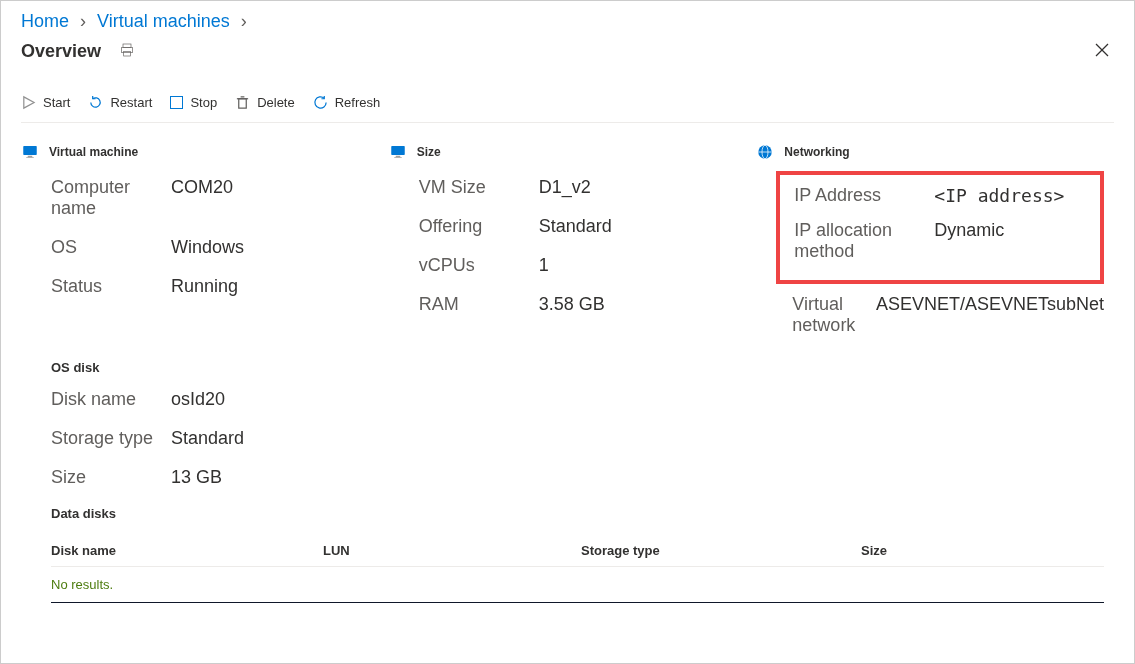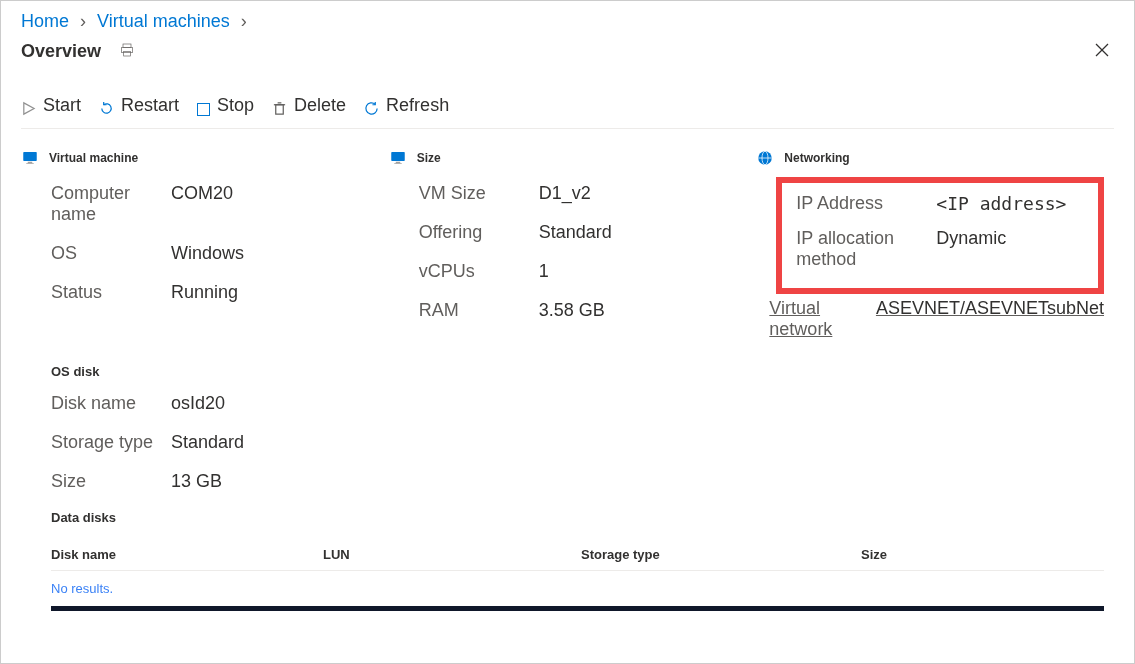--- a/index.html
+++ b/index.html
@@ -23,49 +23,49 @@
   
   .title-row { display: flex; align-items: center; justify-content: space-between; margin-bottom: 18px; }
   .title-left { display: flex; align-items: center; gap: 14px; }
   .page-title { font-size: 18px; font-weight: 600; }
   .print-btn svg { width: 16px; height: 16px; stroke: #605e5c; fill: none; }
   .close-btn svg { width: 16px; height: 16px; stroke: #323130; stroke-width: 1.2; }
   .icon-btn { background: none; border: none; cursor: pointer; padding: 4px; }
 
   
   .toolbar { display: flex; gap: 18px; padding: 10px 0; border-bottom: 1px solid #edebe9; margin-bottom: 20px; }
-  .tool-btn { display: inline-flex; align-items: flex-end; gap: 7px; background: none; border: none; cursor: pointer; font-size: 18px; color: #323130; padding: 2px 0;}
+  .tool-btn { display: inline-flex; align-items: center; gap: 7px; background: none; border: none; cursor: pointer; font-size: 13px; color: #323130; padding: 2px 0;}
   .tool-btn svg { width: 15px; height: 15px; stroke: #0078d4; fill: none; stroke-width: 1.3; }
   .tool-btn.gray svg { stroke: #919191; }
   .tool-btn .stop-box{ width:13px;height:13px;border:1.5px solid #0078d4;display:inline-block;}
 
   
   .cols { display: flex; gap: 10px; }
   .col { flex: 1; min-width: 0; padding-right: 10px; }
 
   .sec-header { display: flex; align-items: center; gap: 10px; font-weight: 600; font-size: 12px; margin-bottom: 16px; }
   .sec-header svg { width: 18px; height: 18px; }
 
   .kv { display: flex; gap: 10px; margin: 0 0 18px 30px; font-size: 18px; color:#605e5c;}
   .kv .k { width: 110px; color:#605e5c; }
   .kv .v { color:#323130; }
 
   .sub-header { font-weight: 600; margin: 6px 0 14px 30px; color:#323130;}
 
   
-  .net-highlight { border: 6px solid #ef4444; padding: 10px 4px 4px 8px; margin: -6px 0 4px 20px; }
+  .net-highlight { border: 4px solid #ef4444; padding: 10px 4px 4px 8px; margin: -6px 0 10px 20px; }
   .net-highlight .kv{ margin-left:6px; margin-bottom:14px;}
   .net-kv .k{ width:130px;}
-  .net-under .kv{ margin-left:13px;text-decoration:underline;}
+  .net-under .kv{ margin-left:36px;}
   .net-under .k{ width:130px;}
 
   
   .dd-table { margin: 10px 0 0 30px; width: calc(100% - 40px); }
   .dd-head { display:flex; font-weight:600; border-bottom:1px solid #edebe9; padding:8px 0;}
-  .dd-body { border-bottom:5px solid #0f172a; padding:10px 0; color:#3b82f6;}
+  .dd-body { border-bottom:1px solid #0f172a; padding:10px 0; color:#4d7c0f;}
   .c1{flex:0 0 260px;} .c2{flex:0 0 270px;padding-left:12px;} .c3{flex:0 0 280px;} .c4{flex:1;}
 
   a.link{ color:#0078d4; text-decoration:none;}
 </style>
 </head>
 <body>
 
 <div class="page">
 
   <div class="breadcrumb">

